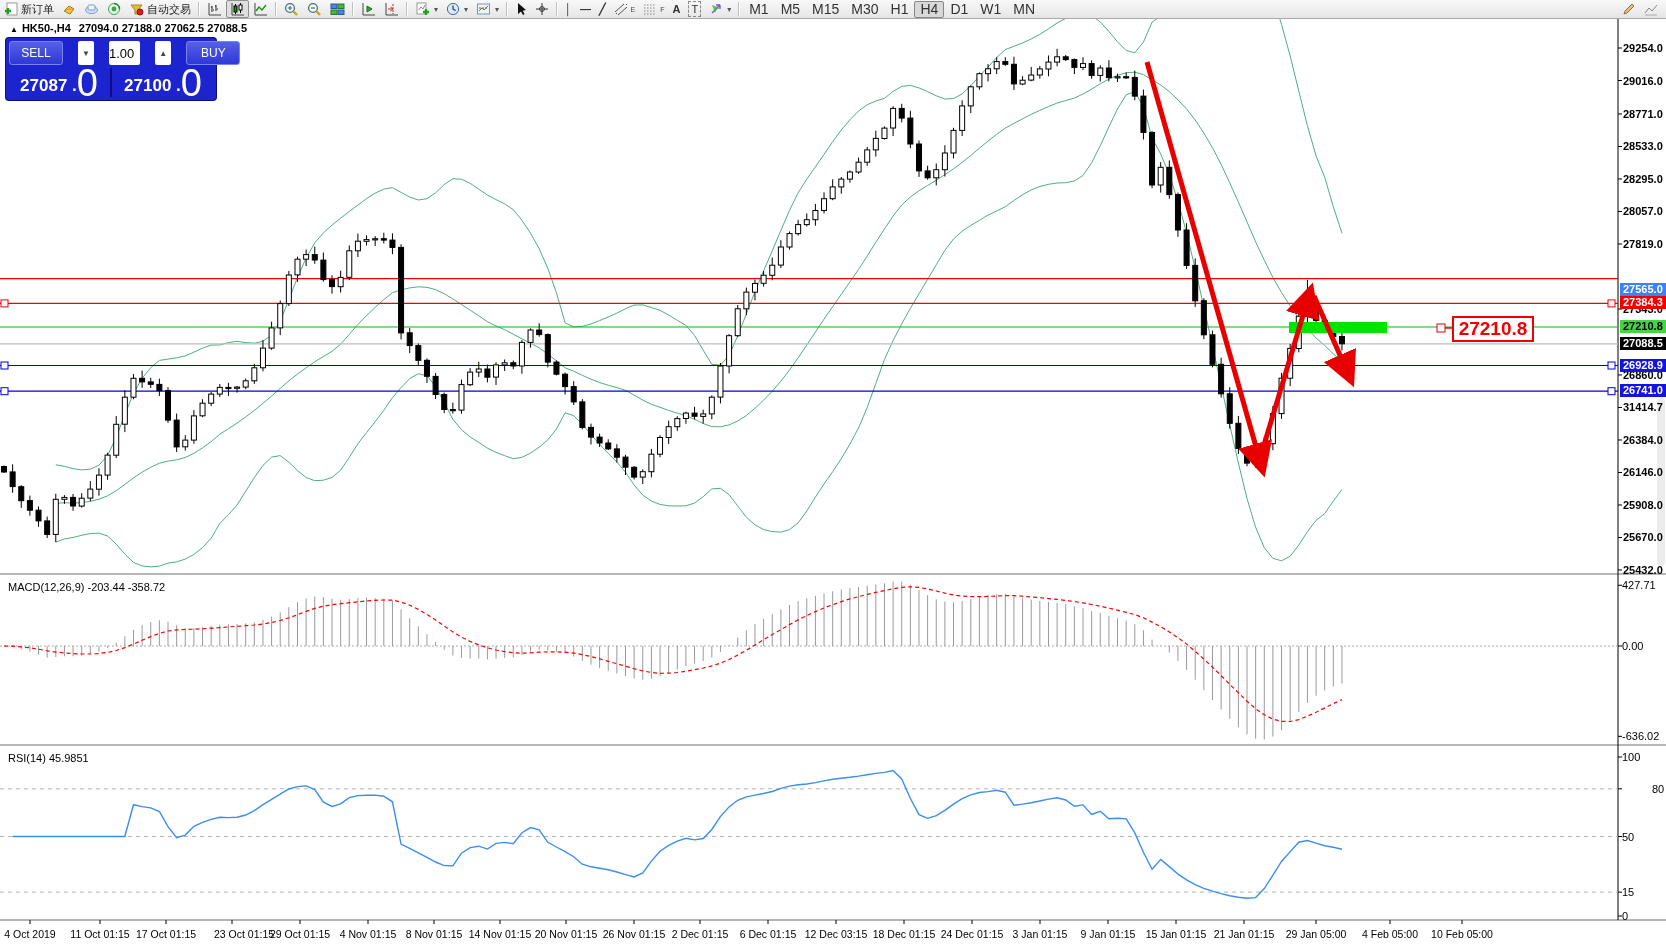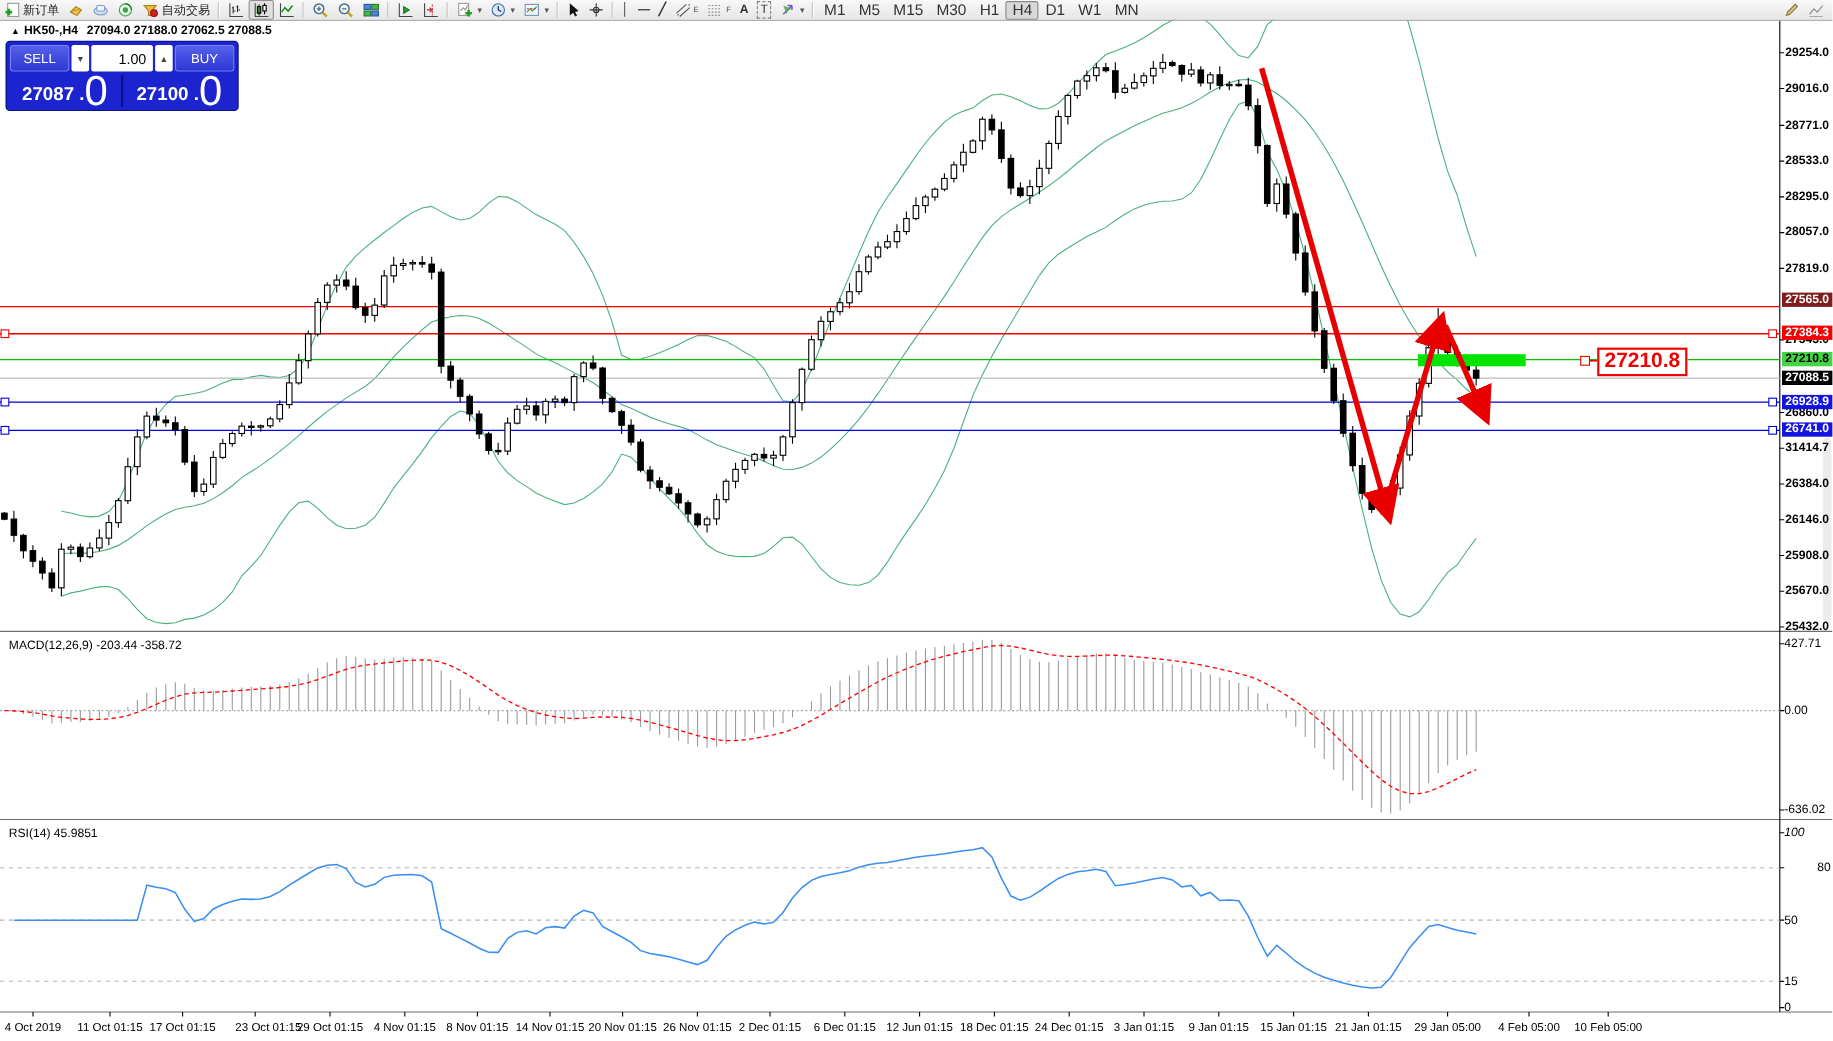--- a/index.html
+++ b/index.html
@@ -24,21 +24,21 @@
   #toolbar-right{margin-left:auto;display:flex;align-items:center;padding-right:4px;}
 
   
   #symbol-header{position:absolute;left:10px;top:22px;z-index:4;font-size:11px;font-weight:700;color:#000;}
   #symbol-header .caret{font-size:8px;margin-right:4px;}
   #symbol-header .ohlc{font-weight:700;margin-left:8px;}
 
   
   #quote-panel{position:absolute;left:6px;top:38px;width:204px;z-index:4;background:#1b24cf;
     border-radius:3px;padding:3px;box-shadow:0 0 0 1px #0a0f7a;}
-  .qrow1{display:flex;align-items:stretch;gap:2px;height:24px;}
+  .qrow1{display:flex;align-items:stretch;gap:15px;height:24px;}
   .qbtn{flex:0 0 52px;display:flex;align-items:center;justify-content:center;color:#fff;font-size:12px;
     background:linear-gradient(#5560e8,#2d38d6);border:1px solid #7a82f0;border-radius:3px;cursor:pointer;}
   .spin{flex:0 0 16px;display:flex;align-items:center;justify-content:center;background:#fff;border-radius:2px;
     font-size:8px;color:#444;cursor:pointer;}
   .vol{flex:1;background:#fff;border-radius:2px;display:flex;align-items:center;justify-content:flex-end;
     padding-right:6px;font-size:13px;color:#000;}
   .qrow2{display:flex;margin-top:3px;}
   .qprice{flex:1;display:flex;align-items:flex-end;justify-content:center;color:#fff;padding:2px 0 1px 0;}
   .qprice .p-small{font-size:17px;font-weight:700;letter-spacing:0;}
   .qprice .p-big{font-size:38px;font-weight:400;line-height:26px;}
@@ -867,49 +867,49 @@
       <div class="ax" style="top: 205.48px;">28057.0</div>
       <div class="ax" style="top: 237.985px;">27819.0</div>
       <div class="ax" style="top: 302.994px;">27343.0</div>
       <div class="ax" style="top: 368.96px;">26860.0</div>
       <div class="ax" style="top: 401.465px;">31414.7</div>
       <div class="ax" style="top: 433.969px;">26384.0</div>
       <div class="ax" style="top: 466.474px;">26146.0</div>
       <div class="ax" style="top: 498.979px;">25908.0</div>
       <div class="ax" style="top: 531.484px;">25670.0</div>
       <div class="ax" style="top: 563.989px;">25432.0</div>
-      <div class="axtag" style="top: 266px; background: #7f1d1d; color: rgb(255, 255, 255);">27565.0</div>
+      <div class="axtag" style="top: 283px; background: #3b82f6; color: rgb(255, 255, 255);">27565.0</div>
       <div class="axtag" style="top: 296.354px; background: rgb(242, 0, 0); color: rgb(255, 255, 255);">27384.3</div>
       <div class="axtag" style="top: 320.049px; background: rgb(69, 212, 69); color: rgb(0, 0, 0);">27210.8</div>
       <div class="axtag" style="top: 336.753px; background: rgb(0, 0, 0); color: rgb(255, 255, 255);">27088.5</div>
       <div class="axtag" style="top: 358.55px; background: rgb(20, 20, 224); color: rgb(255, 255, 255);">26928.9</div>
       <div class="axtag" style="top: 384.212px; background: rgb(20, 20, 224); color: rgb(255, 255, 255);">26741.0</div>
       <div class="subax" style="top: 579.265px;">427.71</div>
       <div class="subax" style="top: 640px; text-align: right;">0.00</div>
       <div class="subax" style="top: 730.315px;">-636.02</div>
-      <div class="subax" style="top: 751px; font-style: italic;">100</div>
+      <div class="subax" style="top: 751px;">100</div>
       <div class="subax" style="top: 782.8px; padding-left: 30px;">80</div>
       <div class="subax" style="top: 830.5px;">50</div>
       <div class="subax" style="top: 886.15px;">15</div>
       <div class="subax" style="top: 910px;">0</div>
     </div>
   <div id="date-labels">
       <div class="dlabel" style="left: 30px;">4 Oct 2019</div>
       <div class="dlabel" style="left: 100px;">11 Oct 01:15</div>
       <div class="dlabel" style="left: 166px;">17 Oct 01:15</div>
       <div class="dlabel" style="left: 244px;">23 Oct 01:15</div>
       <div class="dlabel" style="left: 300px;">29 Oct 01:15</div>
       <div class="dlabel" style="left: 368px;">4 Nov 01:15</div>
       <div class="dlabel" style="left: 434px;">8 Nov 01:15</div>
       <div class="dlabel" style="left: 500px;">14 Nov 01:15</div>
       <div class="dlabel" style="left: 566px;">20 Nov 01:15</div>
       <div class="dlabel" style="left: 634px;">26 Nov 01:15</div>
       <div class="dlabel" style="left: 700px;">2 Dec 01:15</div>
       <div class="dlabel" style="left: 768px;">6 Dec 01:15</div>
-      <div class="dlabel" style="left: 836px;">12 Jun 01:15</div>
+      <div class="dlabel" style="left: 836px;">12 Dec 03:15</div>
       <div class="dlabel" style="left: 904px;">18 Dec 01:15</div>
       <div class="dlabel" style="left: 972px;">24 Dec 01:15</div>
       <div class="dlabel" style="left: 1040px;">3 Jan 01:15</div>
       <div class="dlabel" style="left: 1108px;">9 Jan 01:15</div>
       <div class="dlabel" style="left: 1176px;">15 Jan 01:15</div>
       <div class="dlabel" style="left: 1244px;">21 Jan 01:15</div>
       <div class="dlabel" style="left: 1316px;">29 Jan 05:00</div>
       <div class="dlabel" style="left: 1390px;">4 Feb 05:00</div>
       <div class="dlabel" style="left: 1462px;">10 Feb 05:00</div>
     </div>

